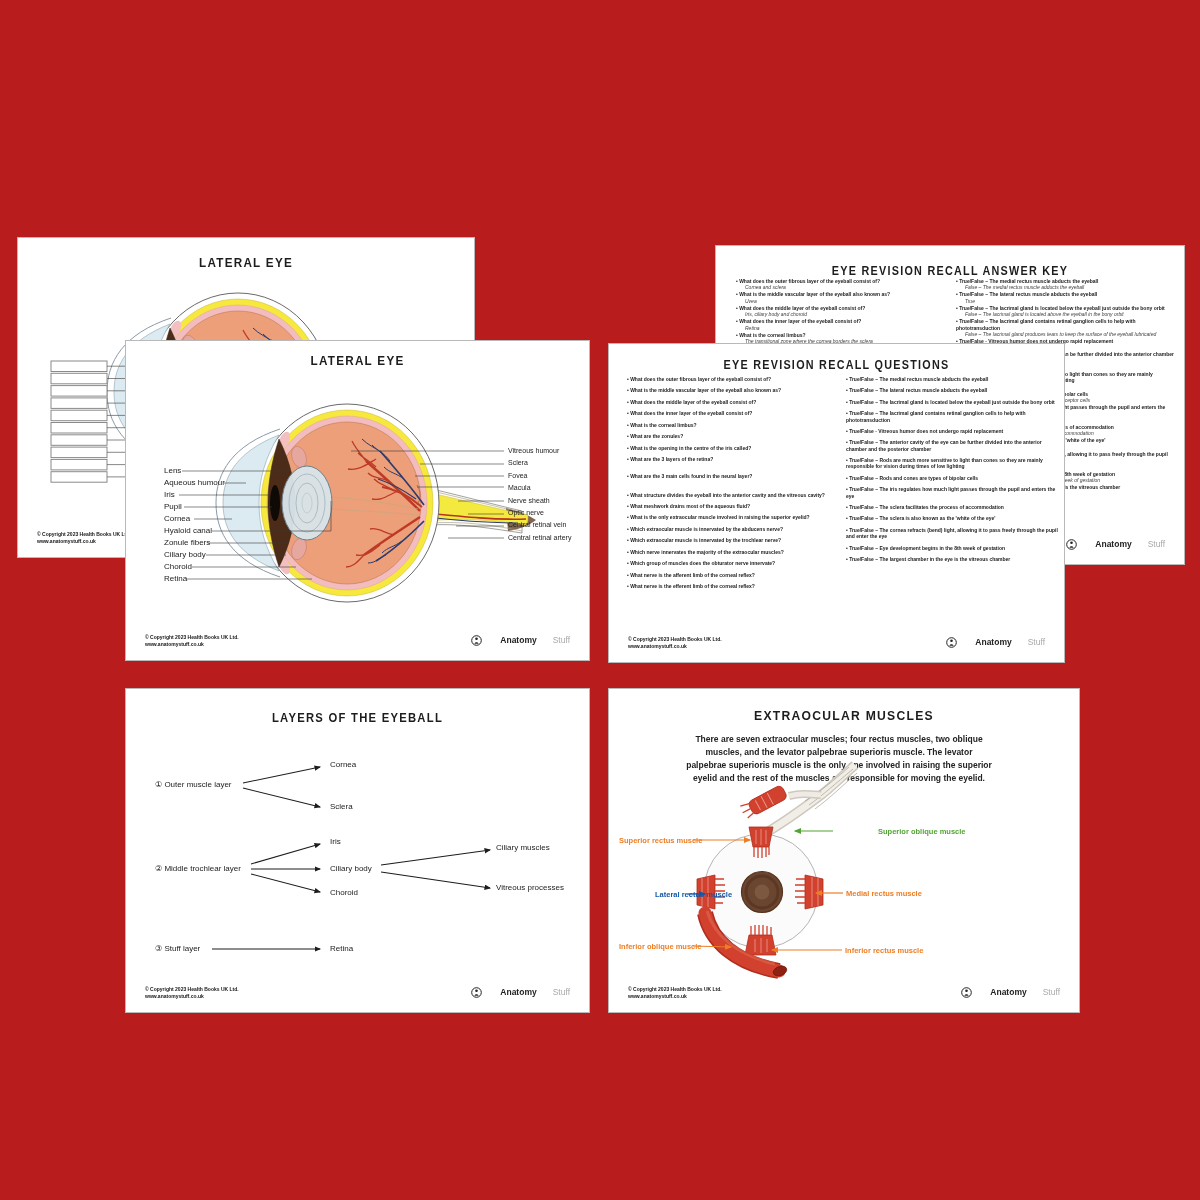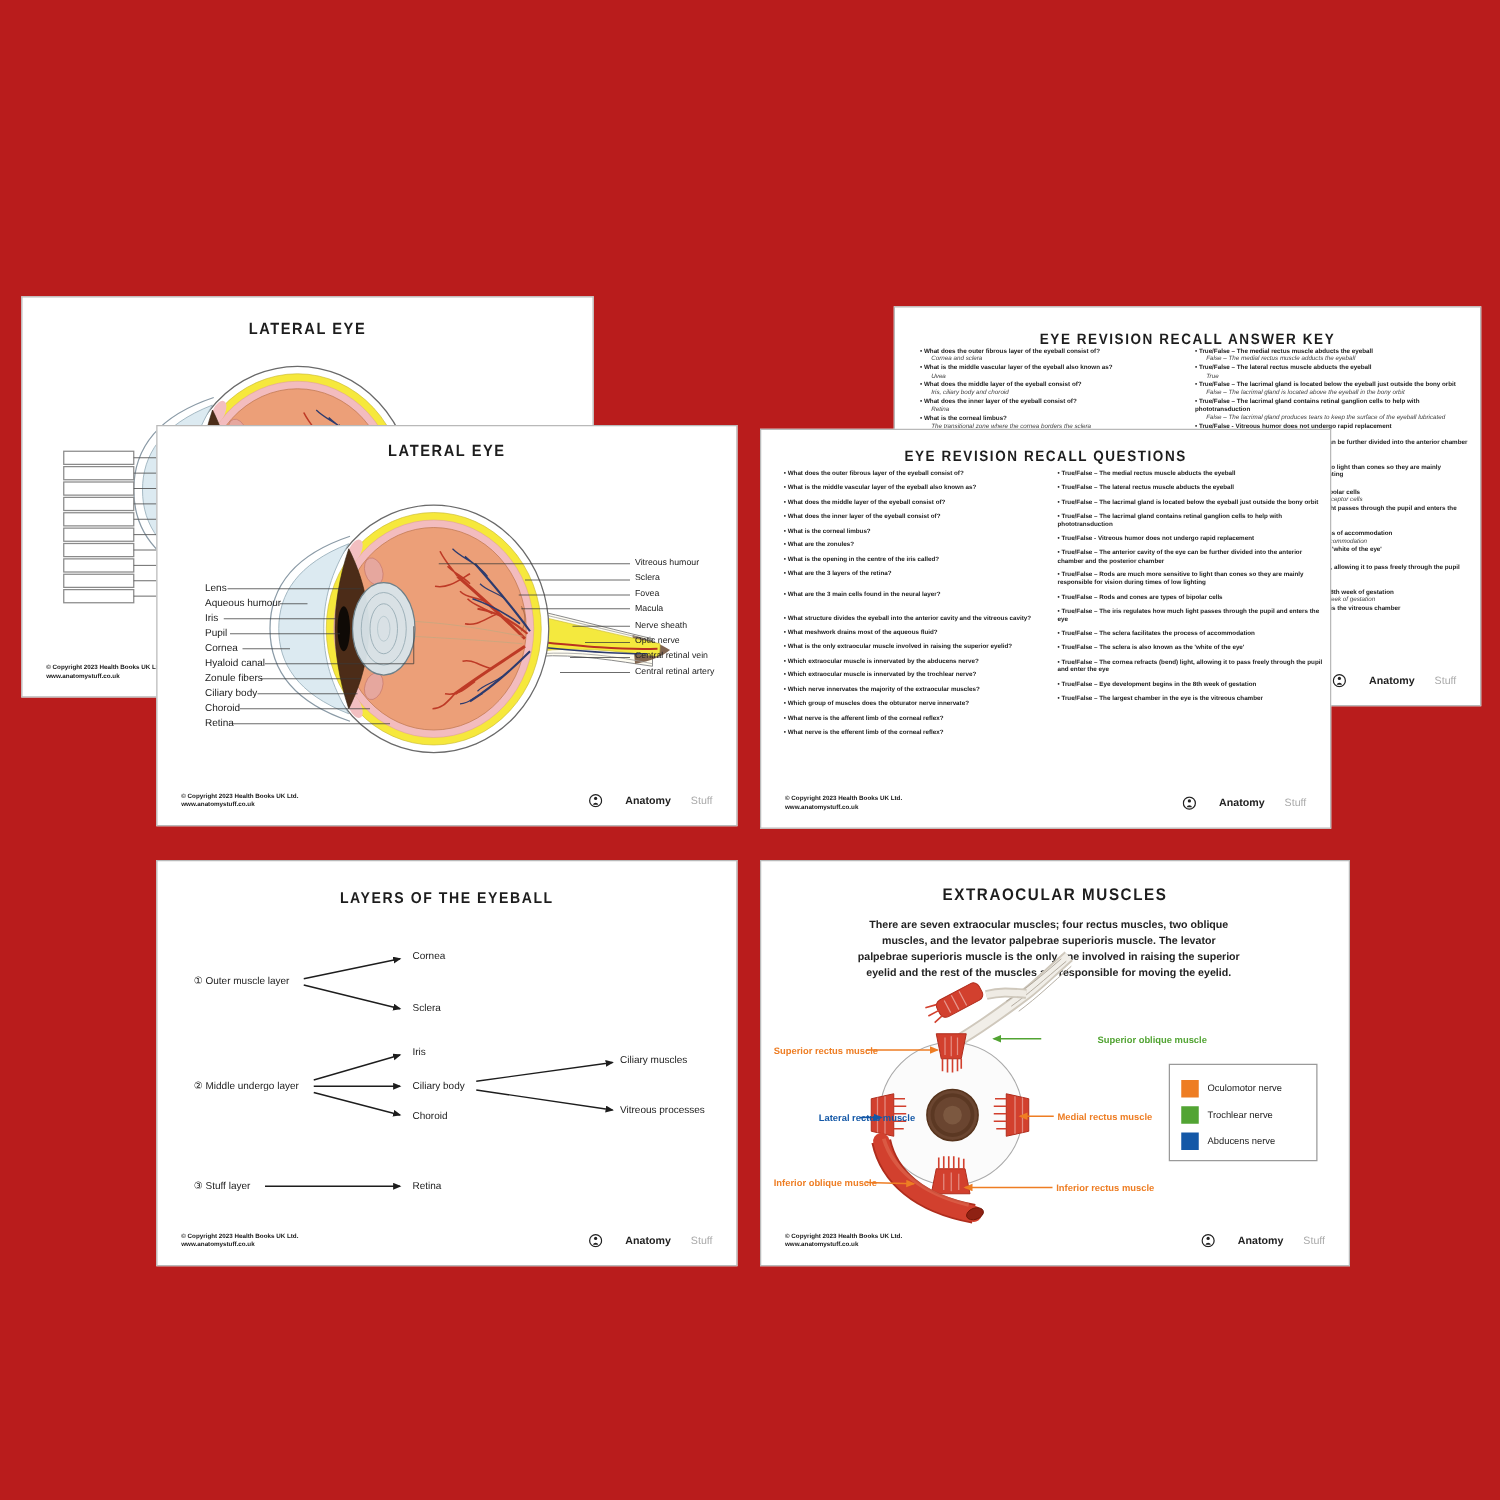--- a/index.html
+++ b/index.html
@@ -460,21 +460,21 @@
         <path d="M125,180 L194,180" marker-end="url(#ah-k)"></path>
         <path d="M125,185 L194,203" marker-end="url(#ah-k)"></path>
         <path d="M255,176 L364,161" marker-end="url(#ah-k)"></path>
         <path d="M255,183 L364,199" marker-end="url(#ah-k)"></path>
         <path d="M86,260 L194,260" marker-end="url(#ah-k)"></path>
       </g>
     </svg>
     <span class="node" style="left:29px;top:91px">① Outer muscle layer</span>
     <span class="node" style="left:204px;top:71px">Cornea</span>
     <span class="node" style="left:204px;top:113px">Sclera</span>
-    <span class="node" style="left:29px;top:175px">② Middle undergo layer</span>
+    <span class="node" style="left:29px;top:175px">② Middle trochlear layer</span>
     <span class="node" style="left:204px;top:148px">Iris</span>
     <span class="node" style="left:204px;top:175px">Ciliary body</span>
     <span class="node" style="left:204px;top:199px">Choroid</span>
     <span class="node" style="left:370px;top:154px">Ciliary muscles</span>
     <span class="node" style="left:370px;top:194px">Vitreous processes</span>
     <span class="node" style="left:29px;top:255px">③ Stuff layer</span>
     <span class="node" style="left:204px;top:255px">Retina</span>
     <div class="copyright">
       <div>© Copyright 2023 Health Books UK Ltd.</div>
         <div>www.anatomystuff.co.uk</div>
@@ -549,34 +549,20 @@
         <path d="M84,257 L122,258" stroke="#EE7D23" marker-end="url(#ah-o)"></path>
         <path d="M233,261 H163" stroke="#EE7D23" marker-end="url(#ah-o)"></path>
       </g>
     </svg>
     <span class="mlabel" style="left: 10px; width: 72px; text-align: right; top: 147px; color: rgb(238, 125, 35);">Superior rectus muscle</span>
     <span class="mlabel" style="left: 227px; top: 138px; color: rgb(82, 164, 51); margin-left: 42px;">Superior oblique muscle</span>
     <span class="mlabel" style="left: 10px; width: 67px; text-align: right; top: 201px; color: rgb(20, 88, 167); padding-left: 36px;">Lateral rectus muscle</span>
     <span class="mlabel" style="left: 237px; top: 200px; color: rgb(238, 125, 35);">Medial rectus muscle</span>
     <span class="mlabel" style="left: 10px; width: 72px; text-align: right; top: 253px; color: rgb(238, 125, 35);">Inferior oblique muscle</span>
     <span class="mlabel" style="left: 236px; top: 257px; color: rgb(238, 125, 35);">Inferior rectus muscle</span>
-    <div class="legend">
-        <div class="lrow">
-        <span class="sw" style="background-color: rgb(238, 125, 35);"></span>
-        <span>Oculomotor nerve</span>
-      </div>
-        <div class="lrow">
-        <span class="sw" style="background-color: rgb(82, 164, 51);"></span>
-        <span>Trochlear nerve</span>
-      </div>
-        <div class="lrow">
-        <span class="sw" style="background-color: rgb(20, 88, 167);"></span>
-        <span>Abducens nerve</span>
-      </div>
-      </div>
     <div class="copyright">
       <div>© Copyright 2023 Health Books UK Ltd.</div>
         <div>www.anatomystuff.co.uk</div>
     </div>
     <div class="logo">
       <svg width="11" height="11" viewBox="0 0 11 11">
         <circle cx="5.5" cy="5.5" r="4.8" fill="#fff" stroke="#222" stroke-width="1"></circle>
         <circle cx="5.5" cy="3.7" r="1.3" fill="#222"></circle>
           <path d="M3.4,8.8 C3.7,6.6 7.3,6.6 7.6,8.8 Z" fill="#222"></path>
       </svg>

